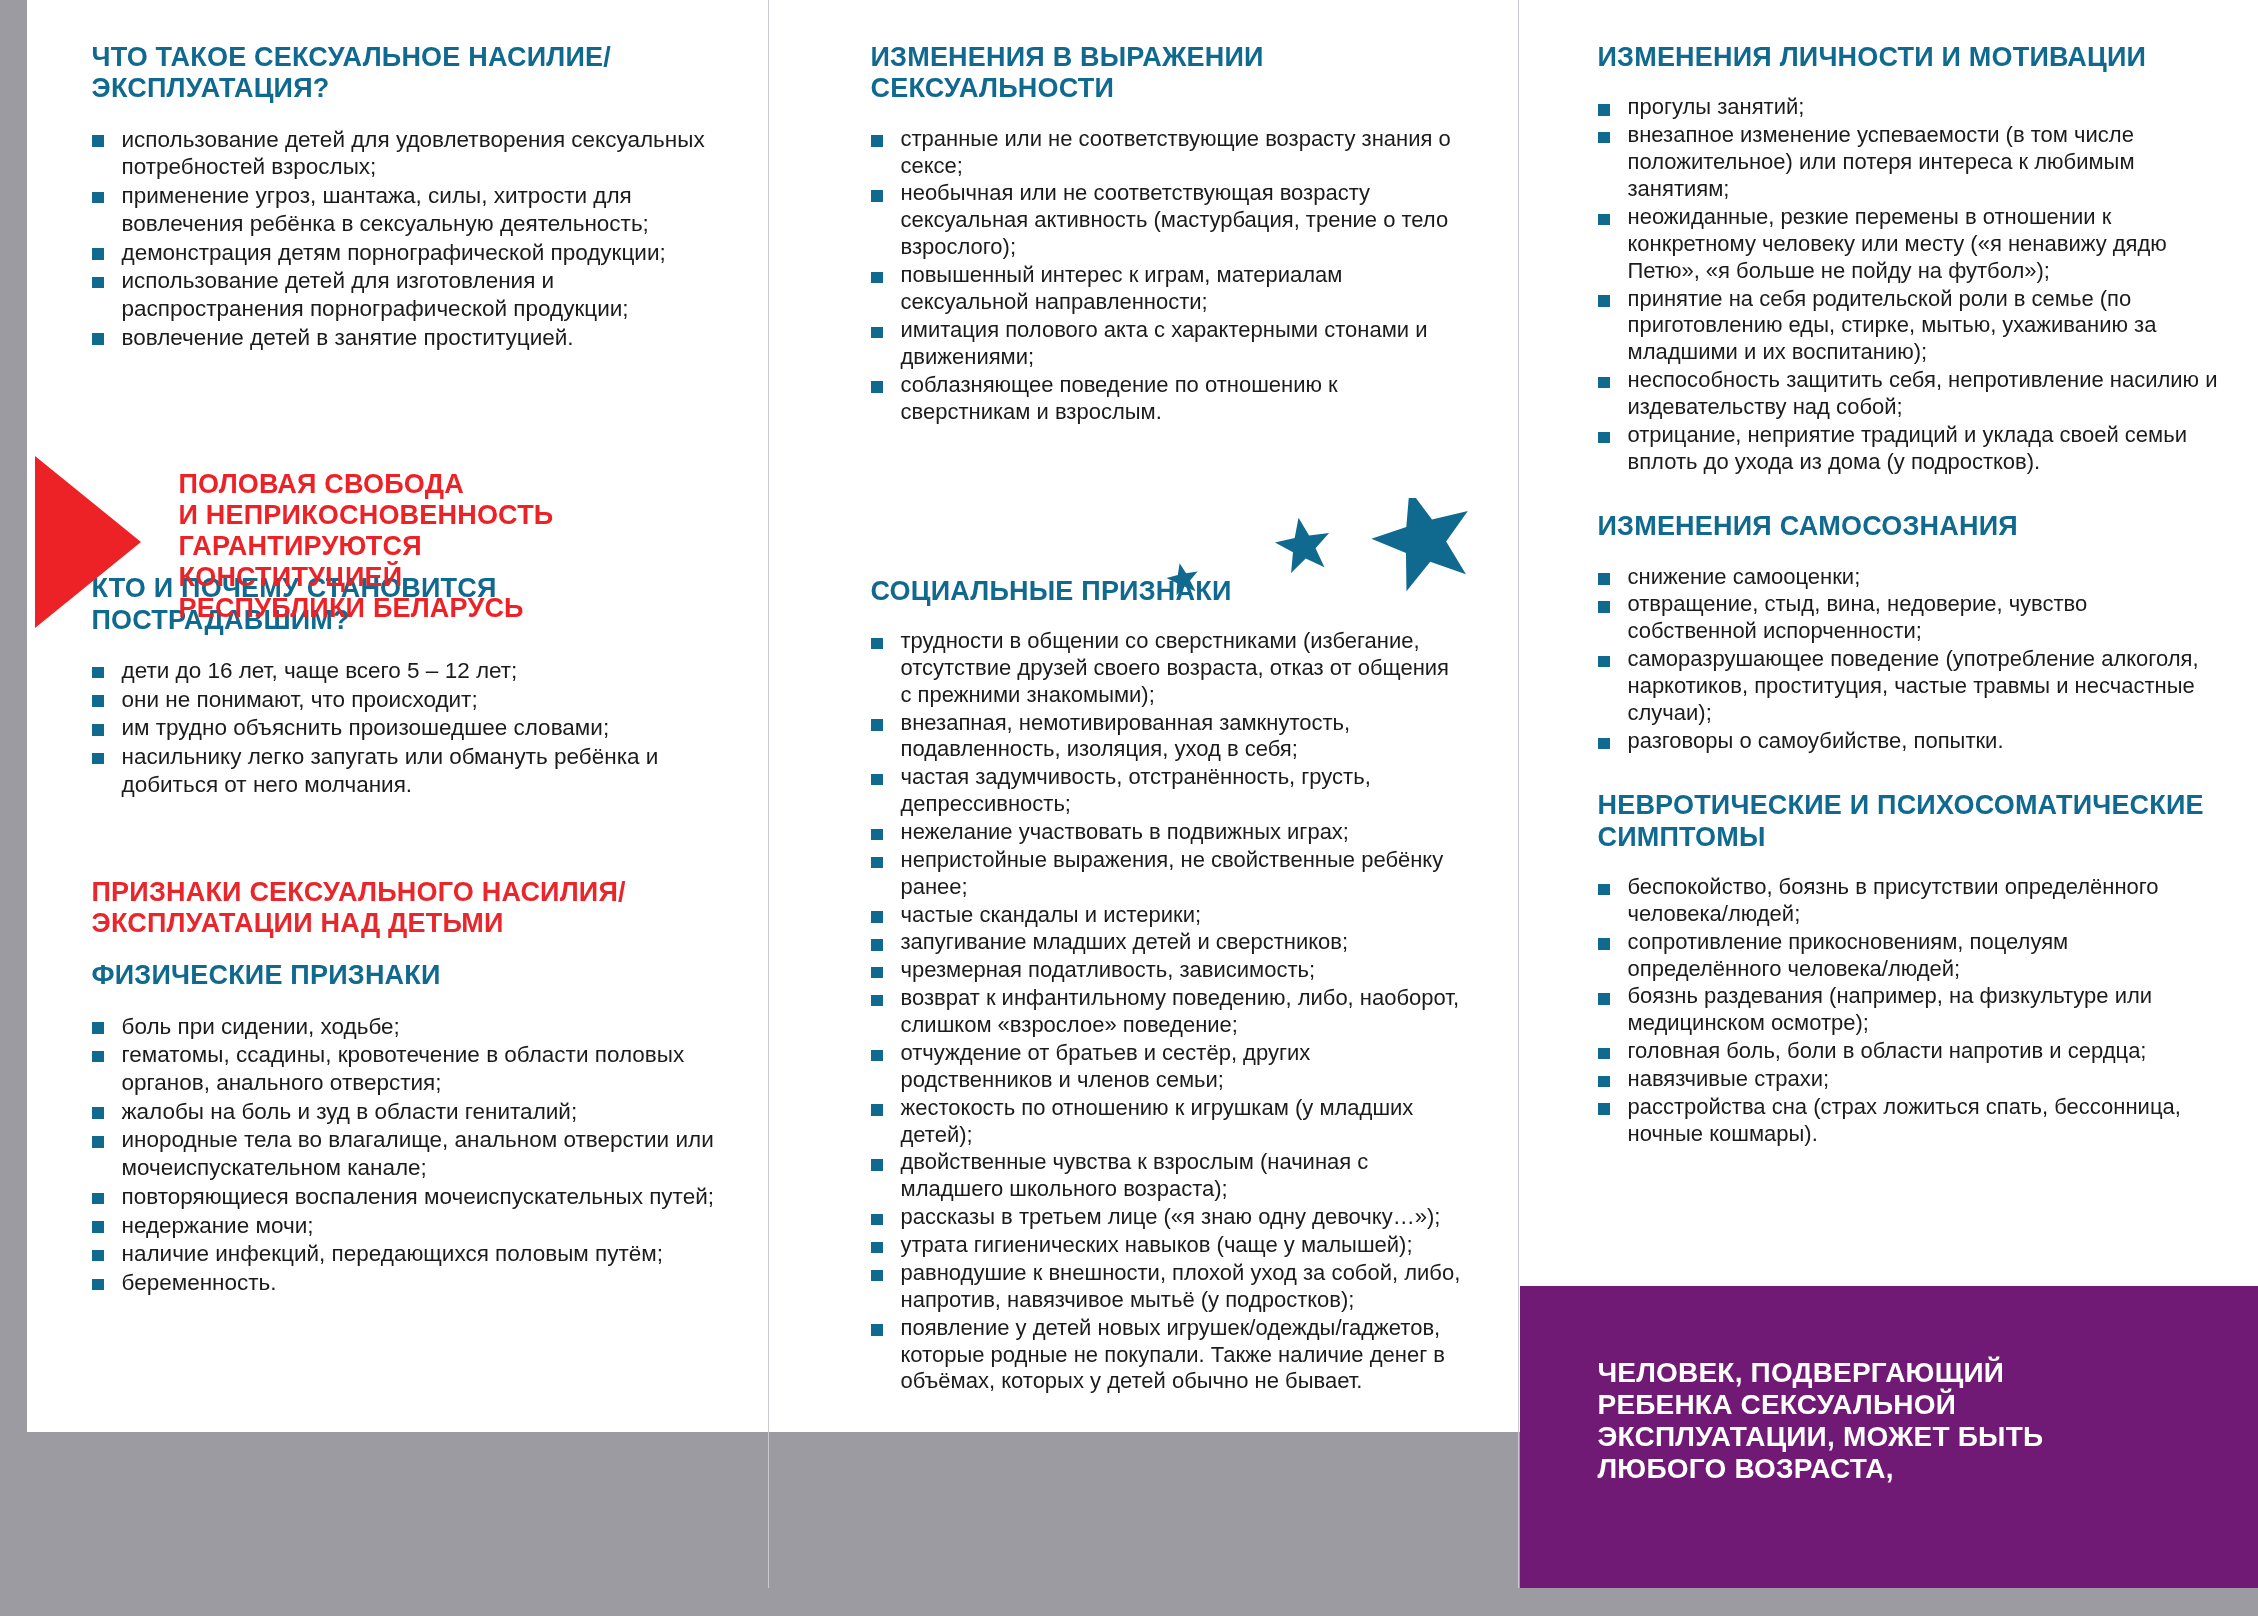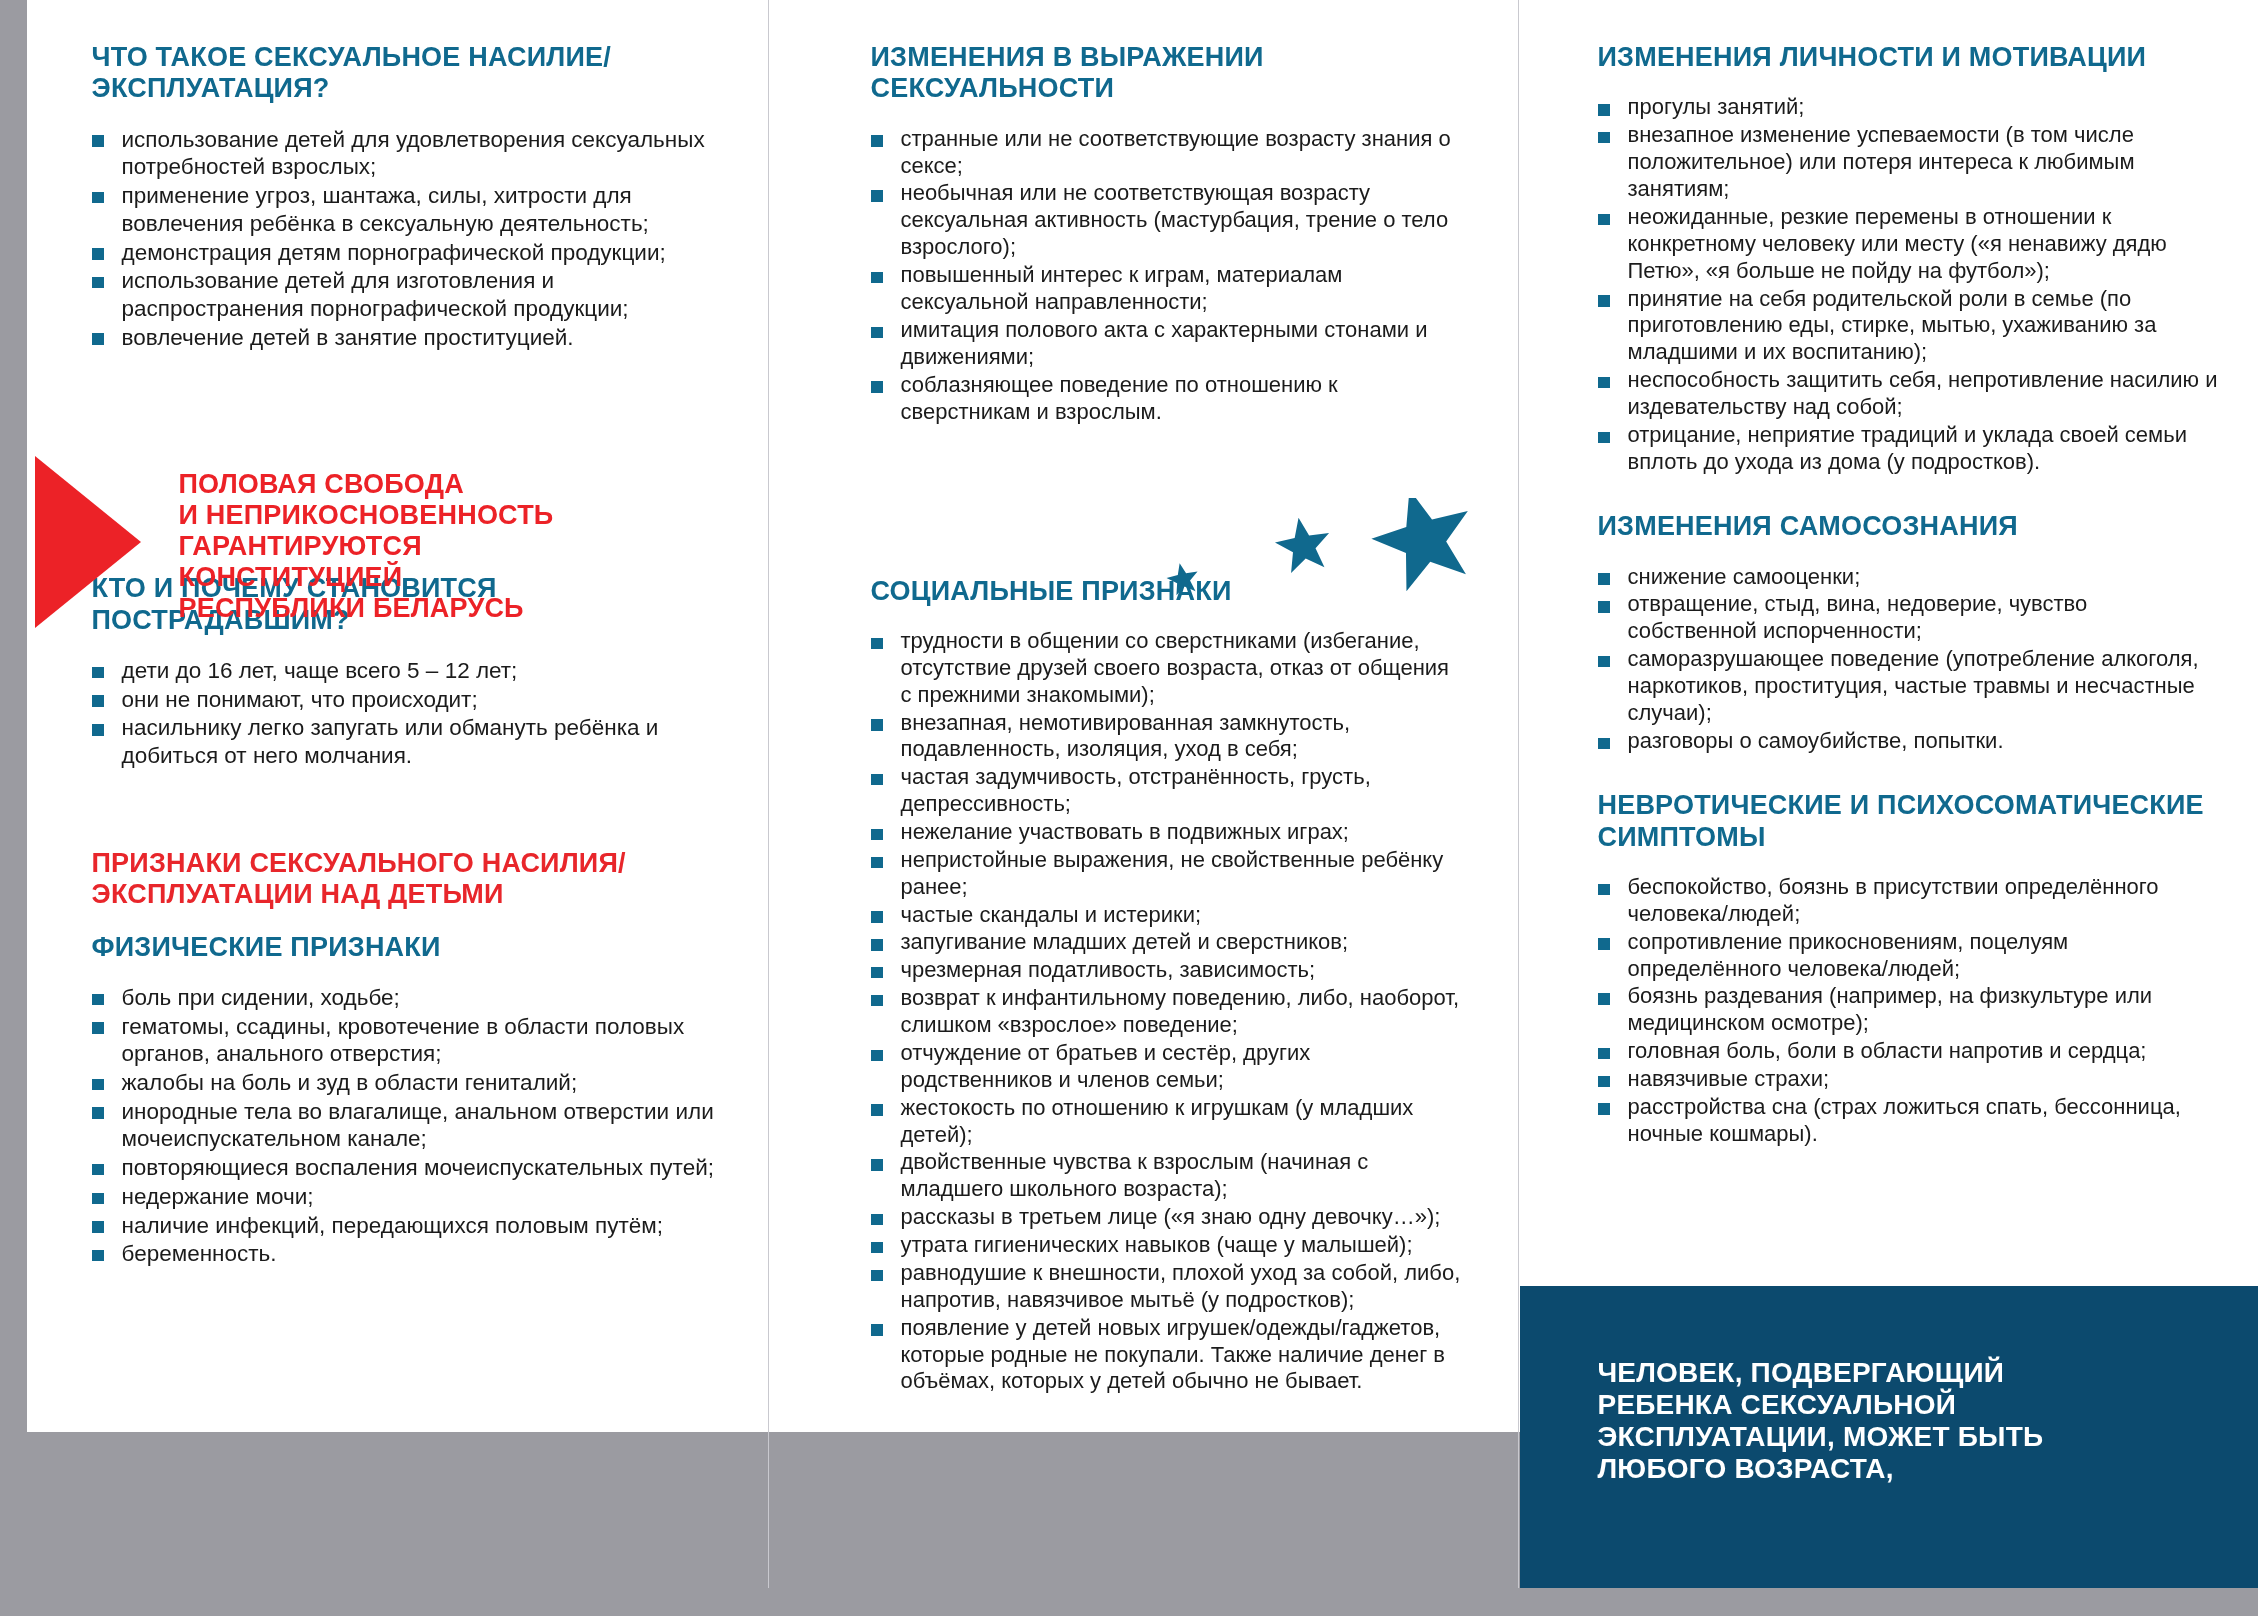--- a/index.html
+++ b/index.html
@@ -128,21 +128,21 @@
   }
   .stars svg { display: block; }
 
   
   .red-band {
     position: absolute;
     left: 1493px;
     top: 1286px;
     width: 739px;
     height: 302px;
-    background: #0c4a6e;
+    background: #701a75;
     box-sizing: border-box;
     padding: 71px 35px 0 78px;
   }
   .red-band .bt {
     font-size: 28px;
     line-height: 1.145;
     font-weight: bold;
     color: #ffffff;
     text-transform: uppercase;
     letter-spacing: 0.2px;
@@ -171,20 +171,21 @@
       <li>вовлечение детей в занятие проституцией.</li>
     </ul>
 
     <div style="height:199px"></div>
 
     <h2 class="sec">КТО И ПОЧЕМУ СТАНОВИТСЯ ПОСТРАДАВШИМ?</h2>
 
     <ul class="bul">
       <li>дети до 16 лет, чаще всего 5 – 12 лет;</li>
       <li>они не понимают, что происходит;</li>
+      <li>им трудно объяснить произошедшее словами;</li>
       <li>насильнику легко запугать или обмануть ребёнка и добиться от него молчания.</li>
     </ul>
 
     <div class="spacer-md"></div>
 
     <h2 class="sec red">ПРИЗНАКИ СЕКСУАЛЬНОГО НАСИЛИЯ/ЭКСПЛУАТАЦИИ НАД ДЕТЬМИ</h2>
 
     <h2 class="sec">ФИЗИЧЕСКИЕ ПРИЗНАКИ</h2>
 
     <ul class="bul">

